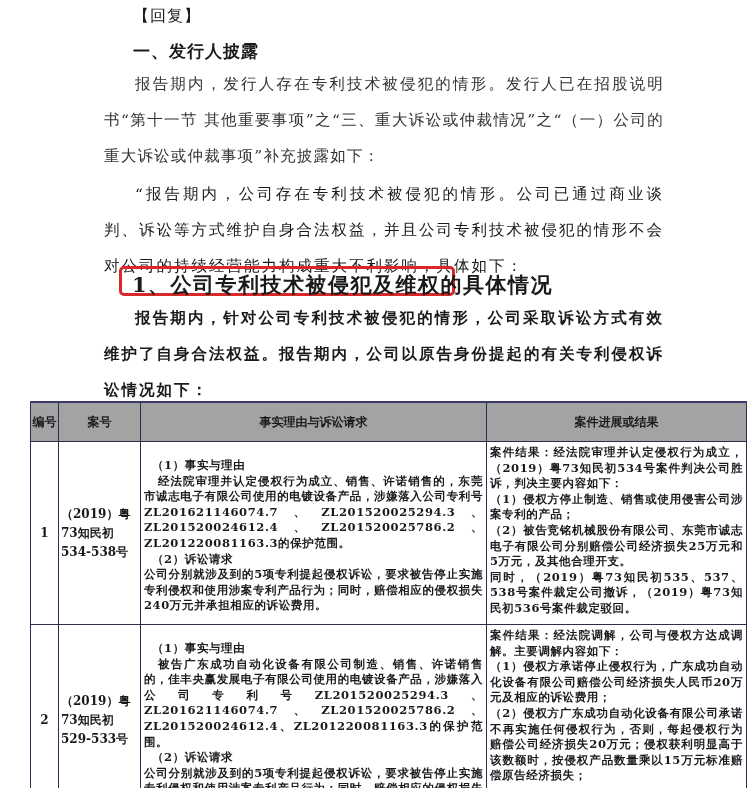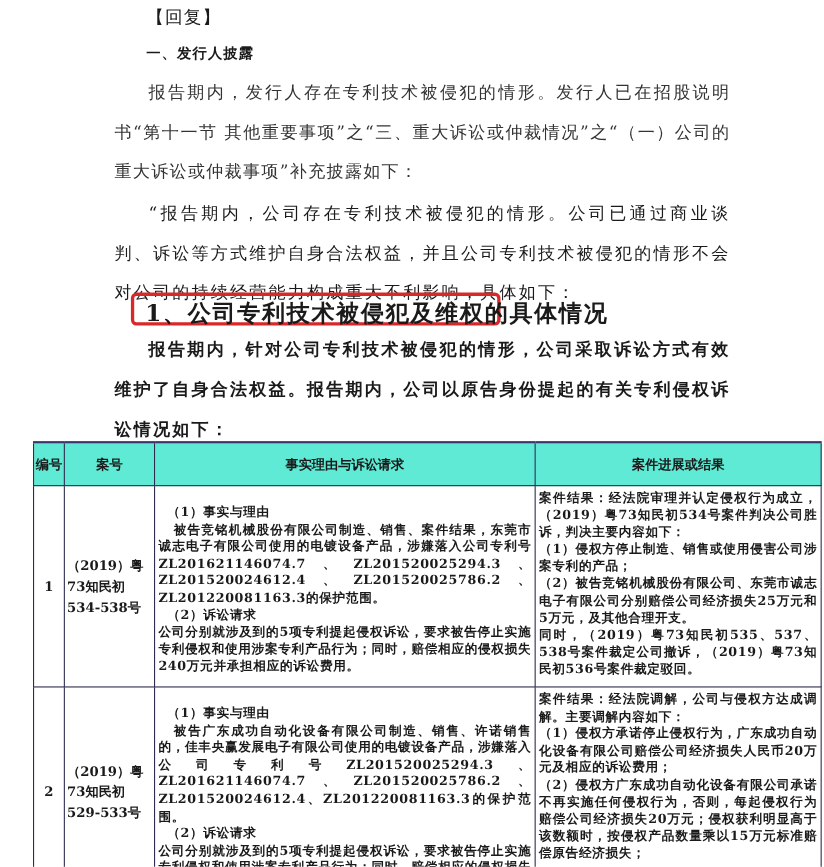--- a/index.html
+++ b/index.html
@@ -10,21 +10,21 @@
     color: #1a1a1a;
     position: relative;
   }
   .page { position: absolute; left: 0; top: 0; width: 749px; height: 584px; }
   .reply-tag {
     position: absolute; left: 133px; top: 6px;
     font-size: 16px; letter-spacing: 1px;
   }
   .section-title {
     position: absolute; left: 133px; top: 40px;
-    font-size: 13px; font-weight: bold; letter-spacing: 1px;
+    font-size: 17px; font-weight: bold; letter-spacing: 1px;
     font-family: "DejaVu Sans", "Liberation Sans", sans-serif;
   }
   .para {
     position: absolute; left: 104px; width: 560px;
     font-size: 15.5px; line-height: 36px; text-indent: 31px;
     letter-spacing: 1.2px; text-align: justify;
   }
   .para.p1 { top: 66px; color: #333; }
   .para.p2 { top: 176px; font-weight: normal; letter-spacing: 2px; }
   .para.p3 { top: 300px; font-weight: bold; letter-spacing: 2px; }
@@ -40,21 +40,21 @@
   table.cases {
     position: absolute; left: 30px; top: 401px; width: 716px;
     border-collapse: collapse; table-layout: fixed;
     font-size: 11.5px; font-weight: bold;
   }
   table.cases th, table.cases td {
     border: 1.3px solid #2d2d50;
     vertical-align: middle;
   }
   table.cases thead th {
-    background: #5eead4; height: 36px; font-size: 12px;
+    background: #a3a3a3; height: 36px; font-size: 12px;
     border-top: 2px solid #3a3a6a;
   }
   table.cases td.num { text-align: center; font-size: 12px; }
   table.cases td.caseno { font-size: 12px; line-height: 19px; padding: 0 2px; }
   table.cases td.facts, table.cases td.result {
     line-height: 15.6px; padding: 3px 3px; text-align: justify; letter-spacing: 0.6px;
     vertical-align: top;
   }
   table.cases td.facts { padding-top: 16px; }
   table.cases tbody tr.r1 td { height: 163px; }
@@ -90,21 +90,21 @@
         <th>事实理由与诉讼请求</th>
         <th>案件进展或结果</th>
       </tr>
     </thead>
     <tbody>
       <tr class="r1">
         <td class="num">1</td>
         <td class="caseno">（2019）粤73知民初534-538号</td>
         <td class="facts">
           <span class="blk" style="padding-left:8px">（1）事实与理由</span>
-          <span class="blk" style="text-indent:14px">被告竞铭机械股份有限公司制造、销售、案件结果，东莞市诚志电子有限公司使用的电镀设备产品，涉嫌落入公司专利号ZL201621146074.7、ZL201520025294.3、ZL201520024612.4、ZL201520025786.2、ZL201220081163.3的保护范围。</span>
+          <span class="blk" style="text-indent:14px">经法院审理并认定侵权行为成立、销售、许诺销售的，东莞市诚志电子有限公司使用的电镀设备产品，涉嫌落入公司专利号ZL201621146074.7、ZL201520025294.3、ZL201520024612.4、ZL201520025786.2、ZL201220081163.3的保护范围。</span>
           <span class="blk" style="padding-left:8px">（2）诉讼请求</span>
           <span class="blk">公司分别就涉及到的5项专利提起侵权诉讼，要求被告停止实施专利侵权和使用涉案专利产品行为；同时，赔偿相应的侵权损失240万元并承担相应的诉讼费用。</span>
         </td>
         <td class="result">
           <span class="blk">案件结果：经法院审理并认定侵权行为成立，（2019）粤73知民初534号案件判决公司胜诉，判决主要内容如下：</span>
           <span class="blk">（1）侵权方停止制造、销售或使用侵害公司涉案专利的产品；</span>
           <span class="blk">（2）被告竞铭机械股份有限公司、东莞市诚志电子有限公司分别赔偿公司经济损失25万元和5万元，及其他合理开支。</span>
           <span class="blk">同时，（2019）粤73知民初535、537、538号案件裁定公司撤诉，（2019）粤73知民初536号案件裁定驳回。</span>
         </td>
       </tr>

